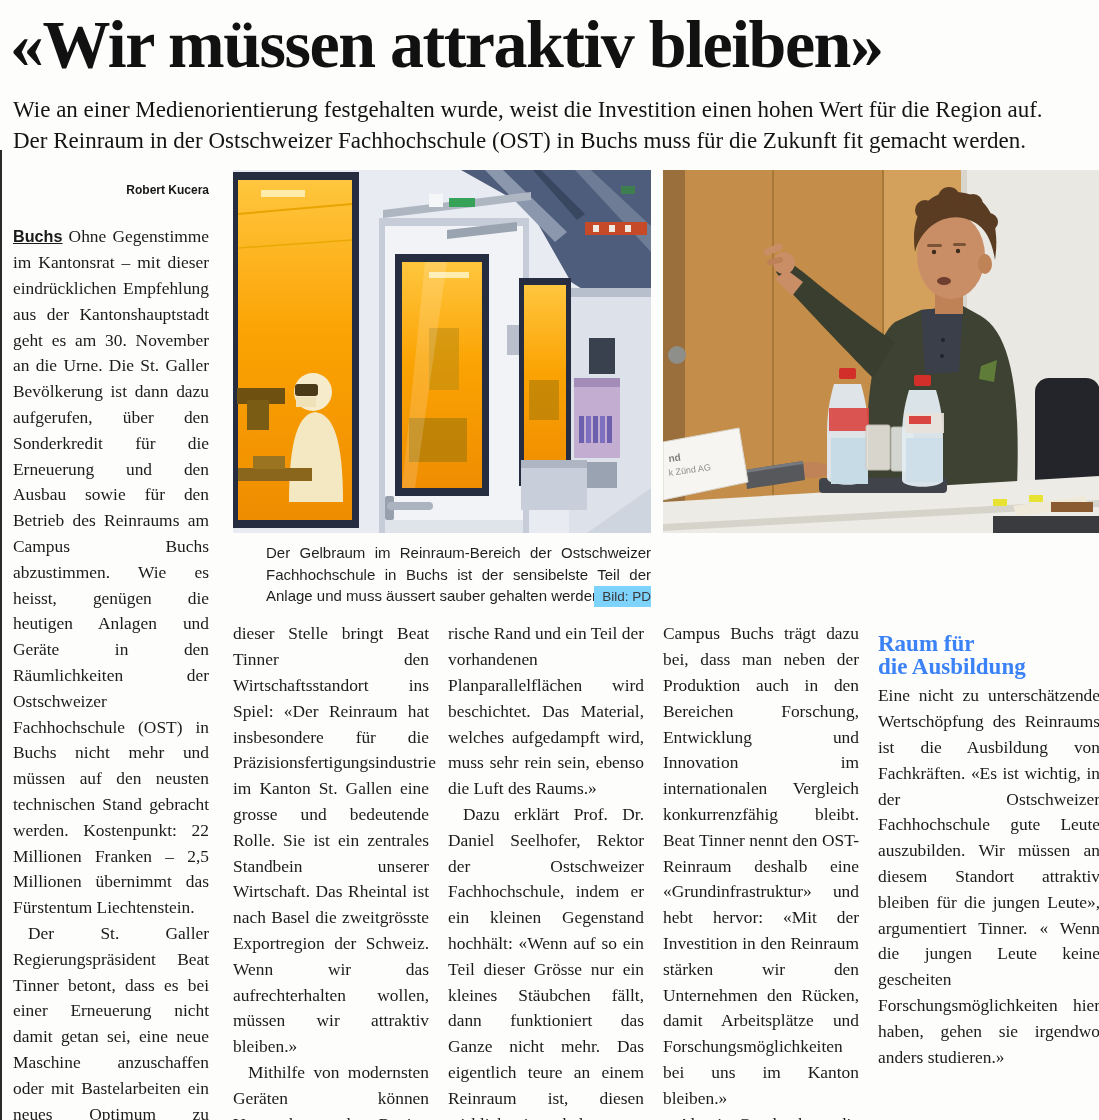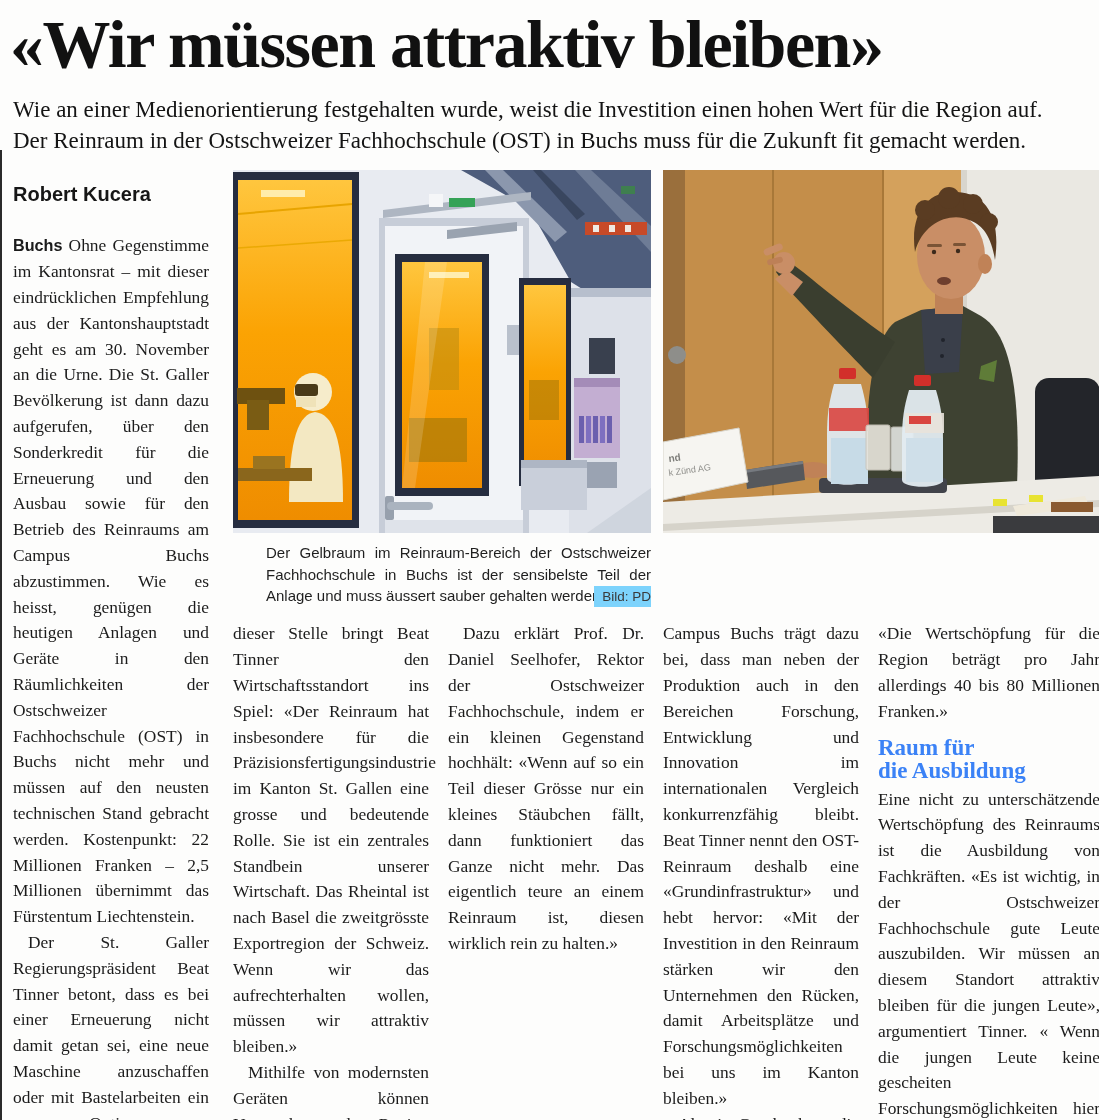--- a/index.html
+++ b/index.html
@@ -4,25 +4,25 @@
 <style>
   html,body{margin:0;padding:0;background:#ffffff;}
   .page{position:relative;width:1099px;height:1120px;background:#fdfdfc;color:#1a1a1a;overflow:hidden;
         font-family:"Liberation Serif",serif;}
   .left-rule{position:absolute;left:0;top:150px;width:2px;height:970px;background:#2b2b2b;}
   h1.headline{margin:0;padding:8px 0 0 10px;font-size:68px;font-weight:700;letter-spacing:-1.5px;
         line-height:1.08;font-family:"Liberation Serif",serif;color:#111;}
   .subhead{padding:13px 0 0 13px;font-size:23px;line-height:31px;color:#141414;}
   .content{display:flex;gap:24px;padding:0 9px 0 13px;margin-top:14px;}
   .col1{width:196px;flex:none;padding-top:13px;}
-  .byline{font-family:"Liberation Sans",sans-serif;font-weight:700;font-size:20px;color:#161616;
-        margin:0 0 27px 0;}
+  .byline{font-family:"Liberation Sans",sans-serif;font-weight:700;font-size:12px;color:#161616;
+        margin:0 0 27px 0;text-align:right;}
   .body-p{margin:0;font-size:17.4px;line-height:25.8px;text-align:justify;hyphens:auto;color:#1b1b1b;}
   .body-p.indent{text-indent:15px;}
-  .lead-loc{font-family:"Liberation Sans",sans-serif;font-weight:700;font-size:16.2px;}
+  .lead-loc{font-family:"Liberation Sans",sans-serif;font-weight:700;font-size:16.2px;text-decoration:underline;}
   .crosshead{margin:11px 0 5px 0;font-size:23px;line-height:23px;font-weight:700;color:#3b82f6;
         white-space:pre-line;}
   .right-region{width:867px;flex:none;}
   .photos-row{display:flex;gap:12px;}
   figure{margin:0;}
   figure svg{display:block;}
   figcaption{position:relative;margin-top:9px;font-family:"Liberation Sans",sans-serif;
         font-size:15px;line-height:21.5px;color:#1f1f1f;text-align:justify;min-height:66px;margin-left:33px;}
   .credit{position:absolute;right:0;bottom:1px;font-size:13.5px;color:#3a3a3a;background:#7dd3fc;padding-left:8px;}
   .text-row{display:flex;gap:19px;margin-top:13px;}
@@ -208,29 +208,29 @@
           </svg>
         </figure>
       </div>
 
       <div class="text-row">
         <div class="col">
           <p class="body-p">dieser Stelle bringt Beat Tinner den Wirtschaftsstandort ins Spiel: «Der Reinraum hat insbesondere für die Präzisionsfertigungsindustrie im Kanton St. Gallen eine grosse und bedeutende Rolle. Sie ist ein zentrales Standbein unserer Wirtschaft. Das Rheintal ist nach Basel die zweitgrösste Exportregion der Schweiz. Wenn wir das aufrechterhalten wollen, müssen wir attraktiv bleiben.»</p>
           <p class="body-p indent">Mithilfe von modernsten Geräten können Unternehmen der Region innovative Produkte entwickeln. Zur Fertigung von diesen sind KMU und Start-ups darauf angewiesen, dass man ihnen einen Reinraum zur Verfügung stellt. Davon profitiert bereits die Feinwerkoptik Zünd AG in Werdenberg. CEO Renè Zünd erläutert den Prozess der Beschichtung, durchgeführt bei der OST, bei einer von ihren vorbereiteten Fläche: «Der zylind-</p>
         </div>
         <div class="col">
+          <p class="body-p">rische Rand und ein Teil der vorhandenen Planparallelflächen wird beschichtet. Das Material, welches aufgedampft wird, muss sehr rein sein, ebenso die Luft des Raums.»</p>
           <p class="body-p indent">Dazu erklärt Prof. Dr. Daniel Seelhofer, Rektor der Ostschweizer Fachhochschule, indem er ein kleinen Gegenstand hochhält: «Wenn auf so ein Teil dieser Grösse nur ein kleines Stäubchen fällt, dann funktioniert das Ganze nicht mehr. Das eigentlich teure an einem Reinraum ist, diesen wirklich rein zu halten.»</p>
 
         </div>
         <div class="col">
           <p class="body-p">Campus Buchs trägt dazu bei, dass man neben der Produktion auch in den Bereichen Forschung, Entwicklung und Innovation im internationalen Vergleich konkurrenzfähig bleibt. Beat Tinner nennt den OST-Reinraum deshalb eine «Grundinfrastruktur» und hebt hervor: «Mit der Investition in den Reinraum stärken wir den Unternehmen den Rücken, damit Arbeitsplätze und Forschungsmöglichkeiten bei uns im Kanton bleiben.»</p>
           <p class="body-p indent">Als ein Geschenk an die Industrie sei die Erneuerung des Reinraums aber nicht zu sehen, hält Tinner weiter fest. Wer die Einrichtung samt spezialisierten Fachkräfte der OST nutzen will, hat eine Art Miete zu bezahlen. Wie OST-Rektor Prof. Dr. Daniel Seelhofer beschreibt, habe man zuletzt pro Jahr vier Millionen Franken Einnahmen generieren können und ergänzt:</p>
         </div>
         <div class="col last">
-          <p class="body-p">«Die Wertschöpfung für die Region beträgt pro Jahr allerdings 40 bis 80 Millionen Franken.»</p>
           <h3 class="crosshead">Raum für
 die Ausbildung</h3>
           <p class="body-p">Eine nicht zu unterschätzende Wertschöpfung des Reinraums ist die Ausbildung von Fachkräften. «Es ist wichtig, in der Ostschweizer Fachhochschule gute Leute auszubilden. Wir müssen an diesem Standort attraktiv bleiben für die jungen Leute», argumentiert Tinner. « Wenn die jungen Leute keine gescheiten Forschungsmöglichkeiten hier haben, gehen sie irgendwo anders studieren.»</p>
 
         </div>
       </div>
     </div>
   </div>
 </div>
 

